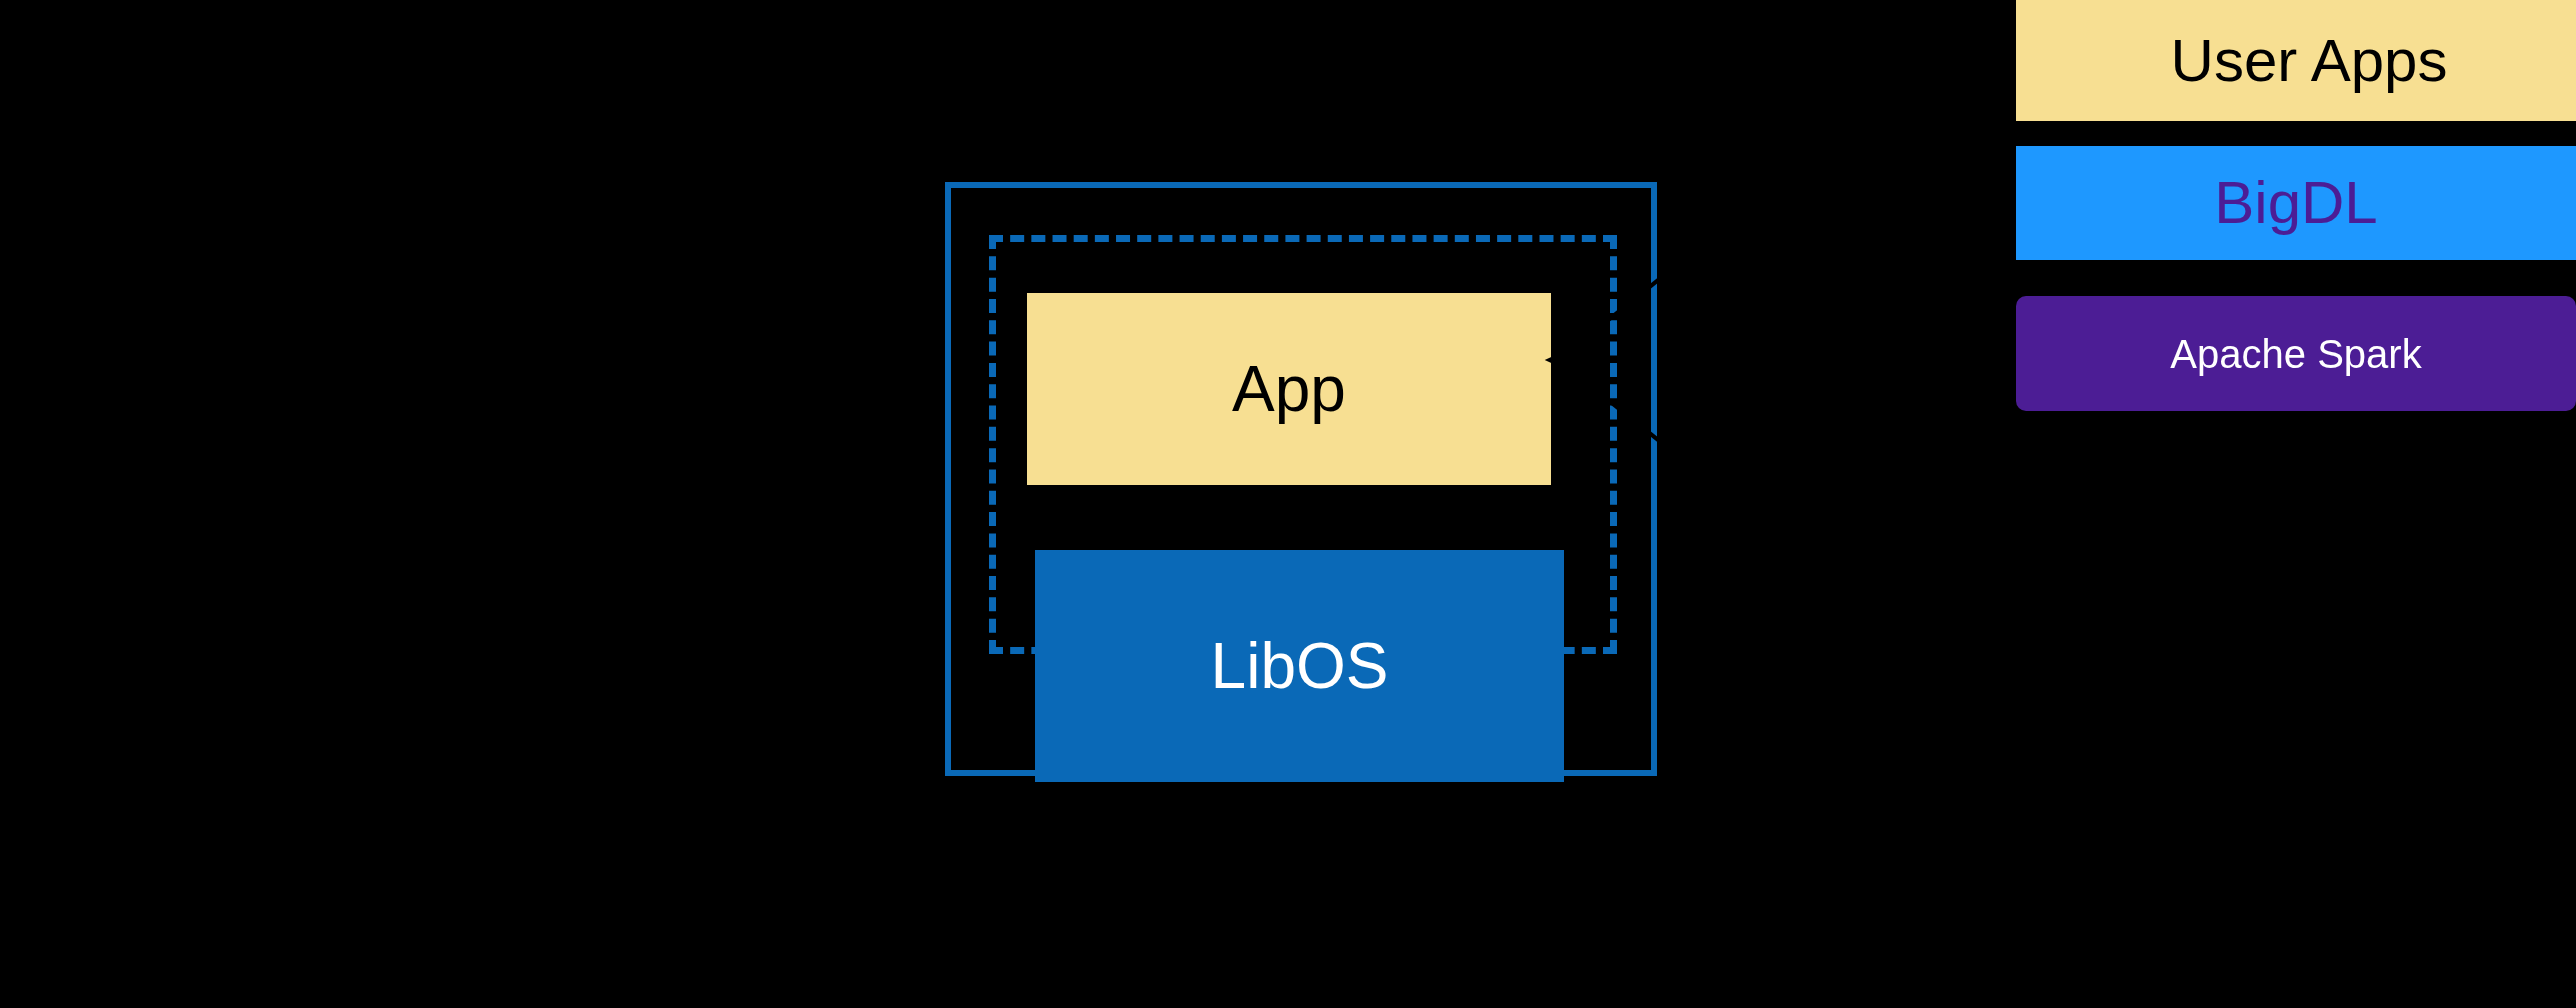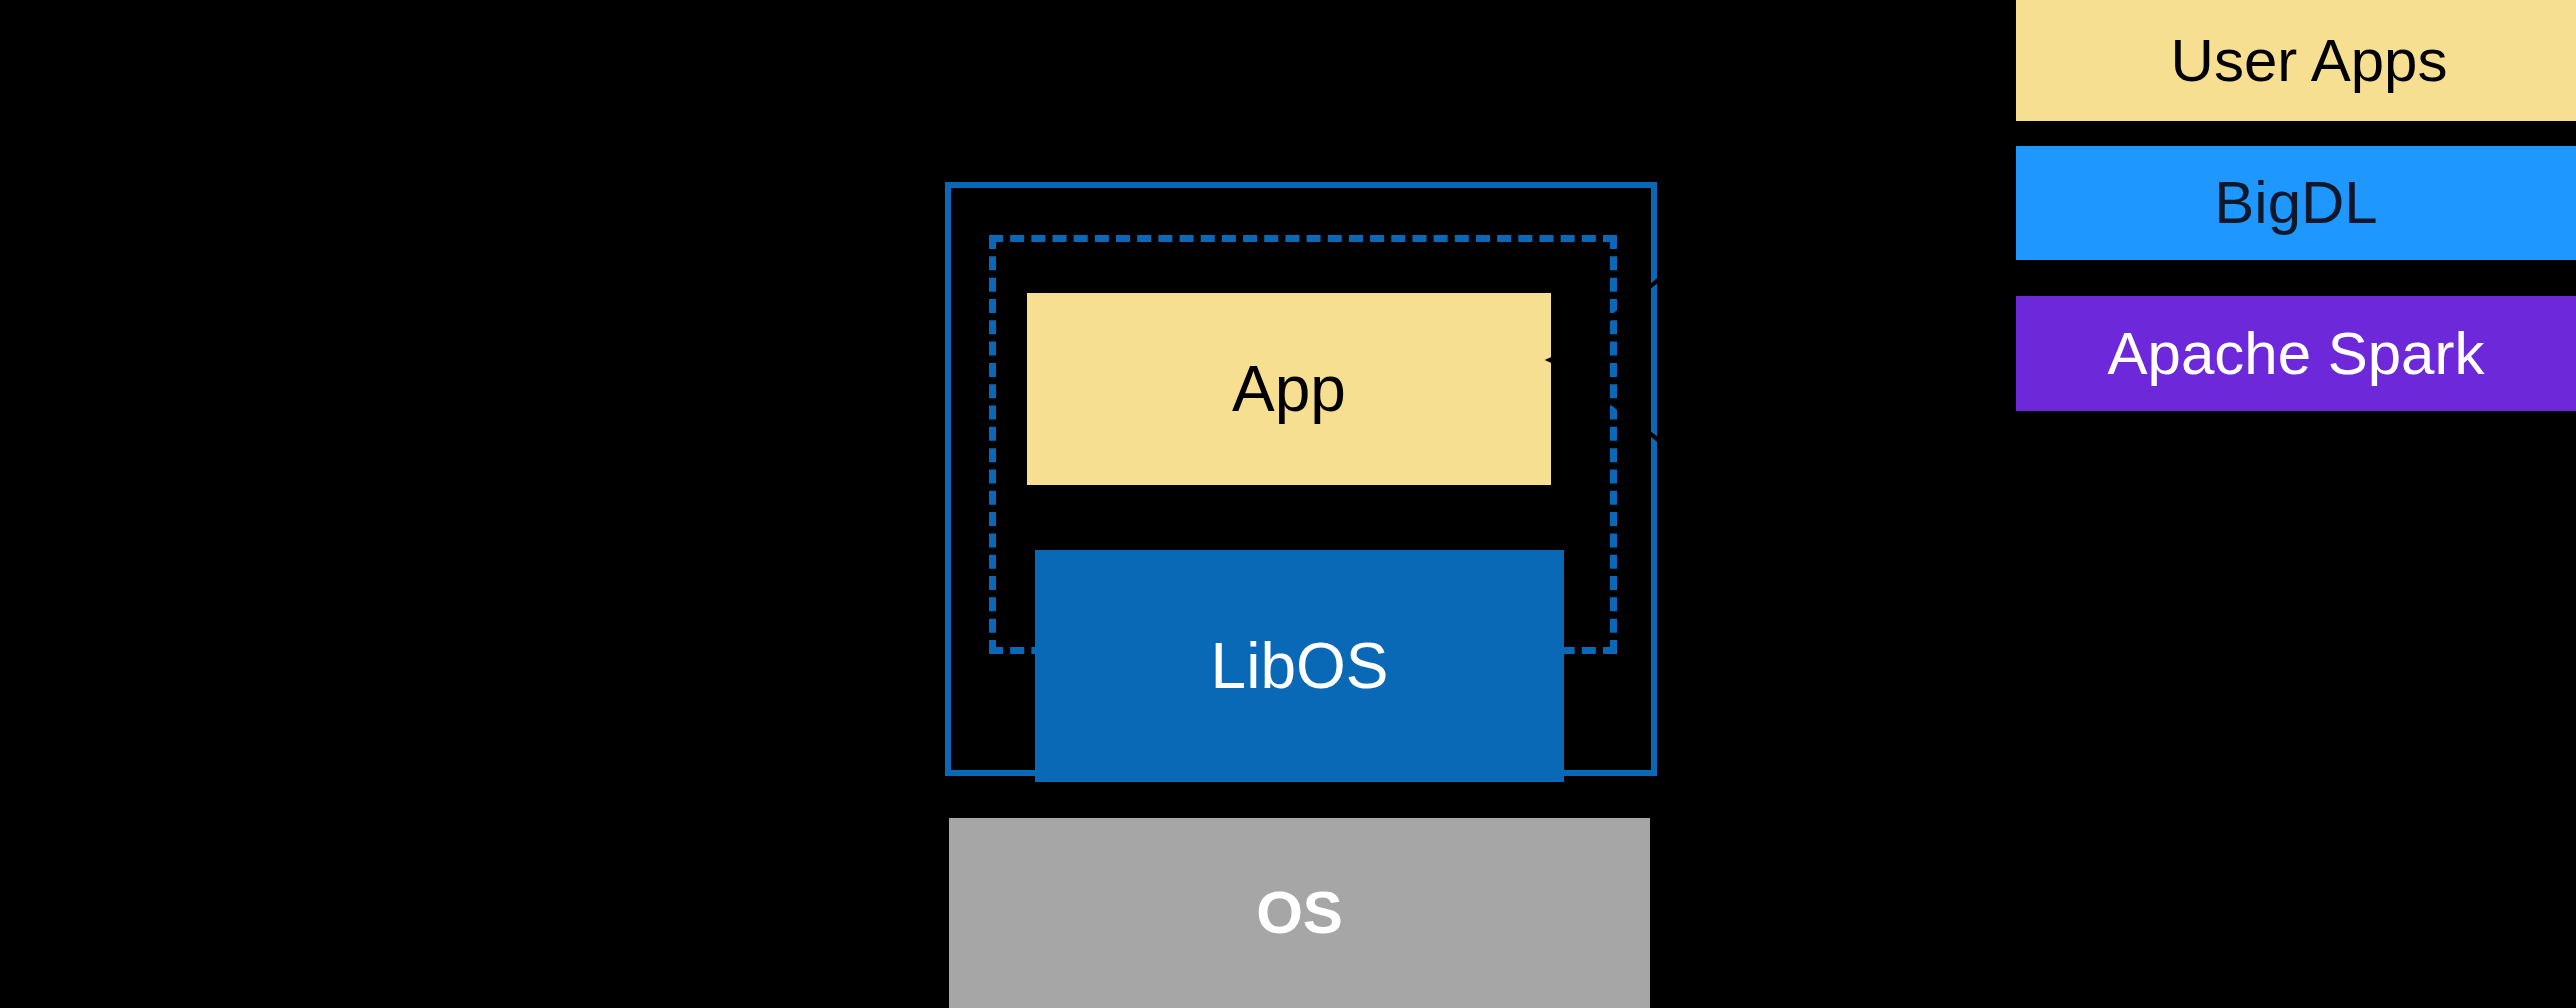--- a/index.html
+++ b/index.html
@@ -99,31 +99,32 @@
     color: #000000;
     font-size: 60px;
     padding-left: 26px;
   }
   #bigdl-box {
     left: 2016px;
     top: 146px;
     width: 560px;
     height: 114px;
     background: #1E98FF;
-    color: #0f172a;
+    color: #4c1d95;
     font-size: 60px;
   }
   #apache-spark-box {
     left: 2016px;
     top: 296px;
     width: 560px;
     height: 115px;
-    background: #6d28d9;
+    background: #4c1d95;
     color: #FFFFFF;
-    font-size: 60px;
+    font-size: 40px;
+    border-radius: 10px;
   }
   
   .arrow-svg {
     position: absolute;
     overflow: visible;
     pointer-events: none;
   }
   #sgx-connector {
     left: 503px;
     top: 469px;
@@ -159,23 +160,20 @@
   <svg class="arrow-svg" id="app-connector" viewBox="0 0 620 420">
     <path d="M 30 130 L 180 10" stroke="#000000" stroke-width="5" fill="none"></path>
     <path d="M 30 130 L 180 250" stroke="#000000" stroke-width="5" fill="none"></path>
     <polygon points="14,130 40,118 40,142" fill="#000000"></polygon>
   </svg>
 
   <div class="box" id="libos-box">
     <span>LibOS</span>
   </div>
 
-  <div class="box" id="os-box">
-    <span>OS</span>
-  </div>
 
   <div class="box" id="user-apps-box">
     <span>User Apps</span>
   </div>
 
   <div class="box" id="bigdl-box">
     <span>BigDL</span>
   </div>
 
   <div class="box" id="apache-spark-box">

